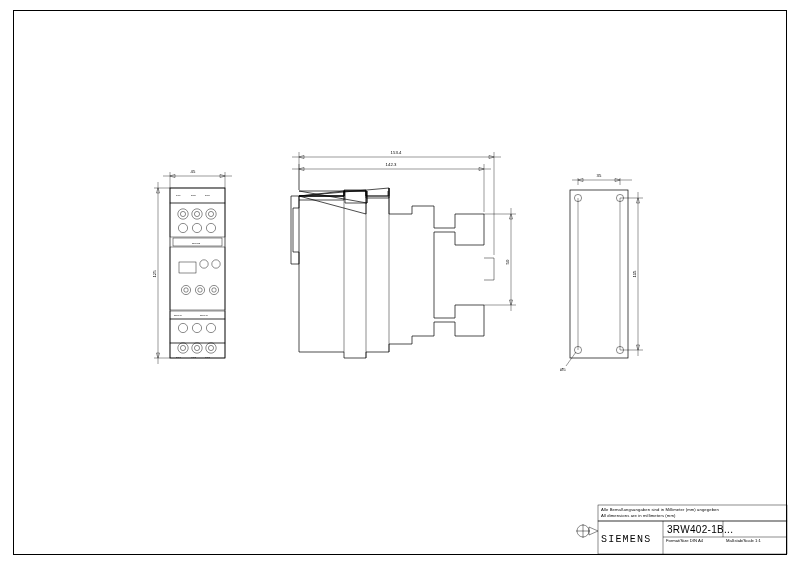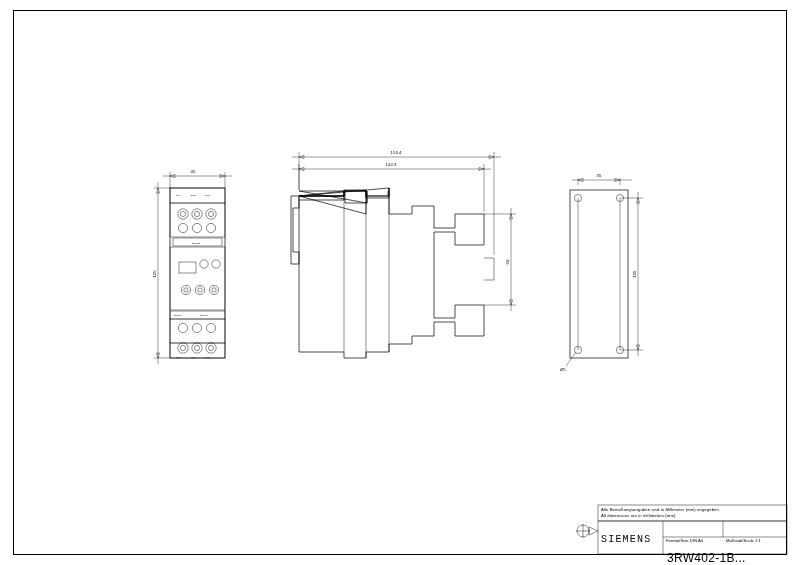--- a/index.html
+++ b/index.html
@@ -45,23 +45,22 @@
     line-height: 1.15;
   }
   .note-line {
     font-size: 4.2px;
     letter-spacing: 0.1px;
   }
   .tb-label {
     font-size: 4.2px;
   }
   .tb-value {
-    font-size: 12px;
+    font-size: 10px;
     letter-spacing: 0.3px;
-    margin-top: 28px;
   }
   .siemens-word {
     font-family: Liberation Mono, monospace;
     font-size: 10px;
     letter-spacing: 1.2px;
     font-weight: 400;
   }
   .dimtext {
     font-size: 4.3px;
     font-family: "Liberation Sans", sans-serif;

